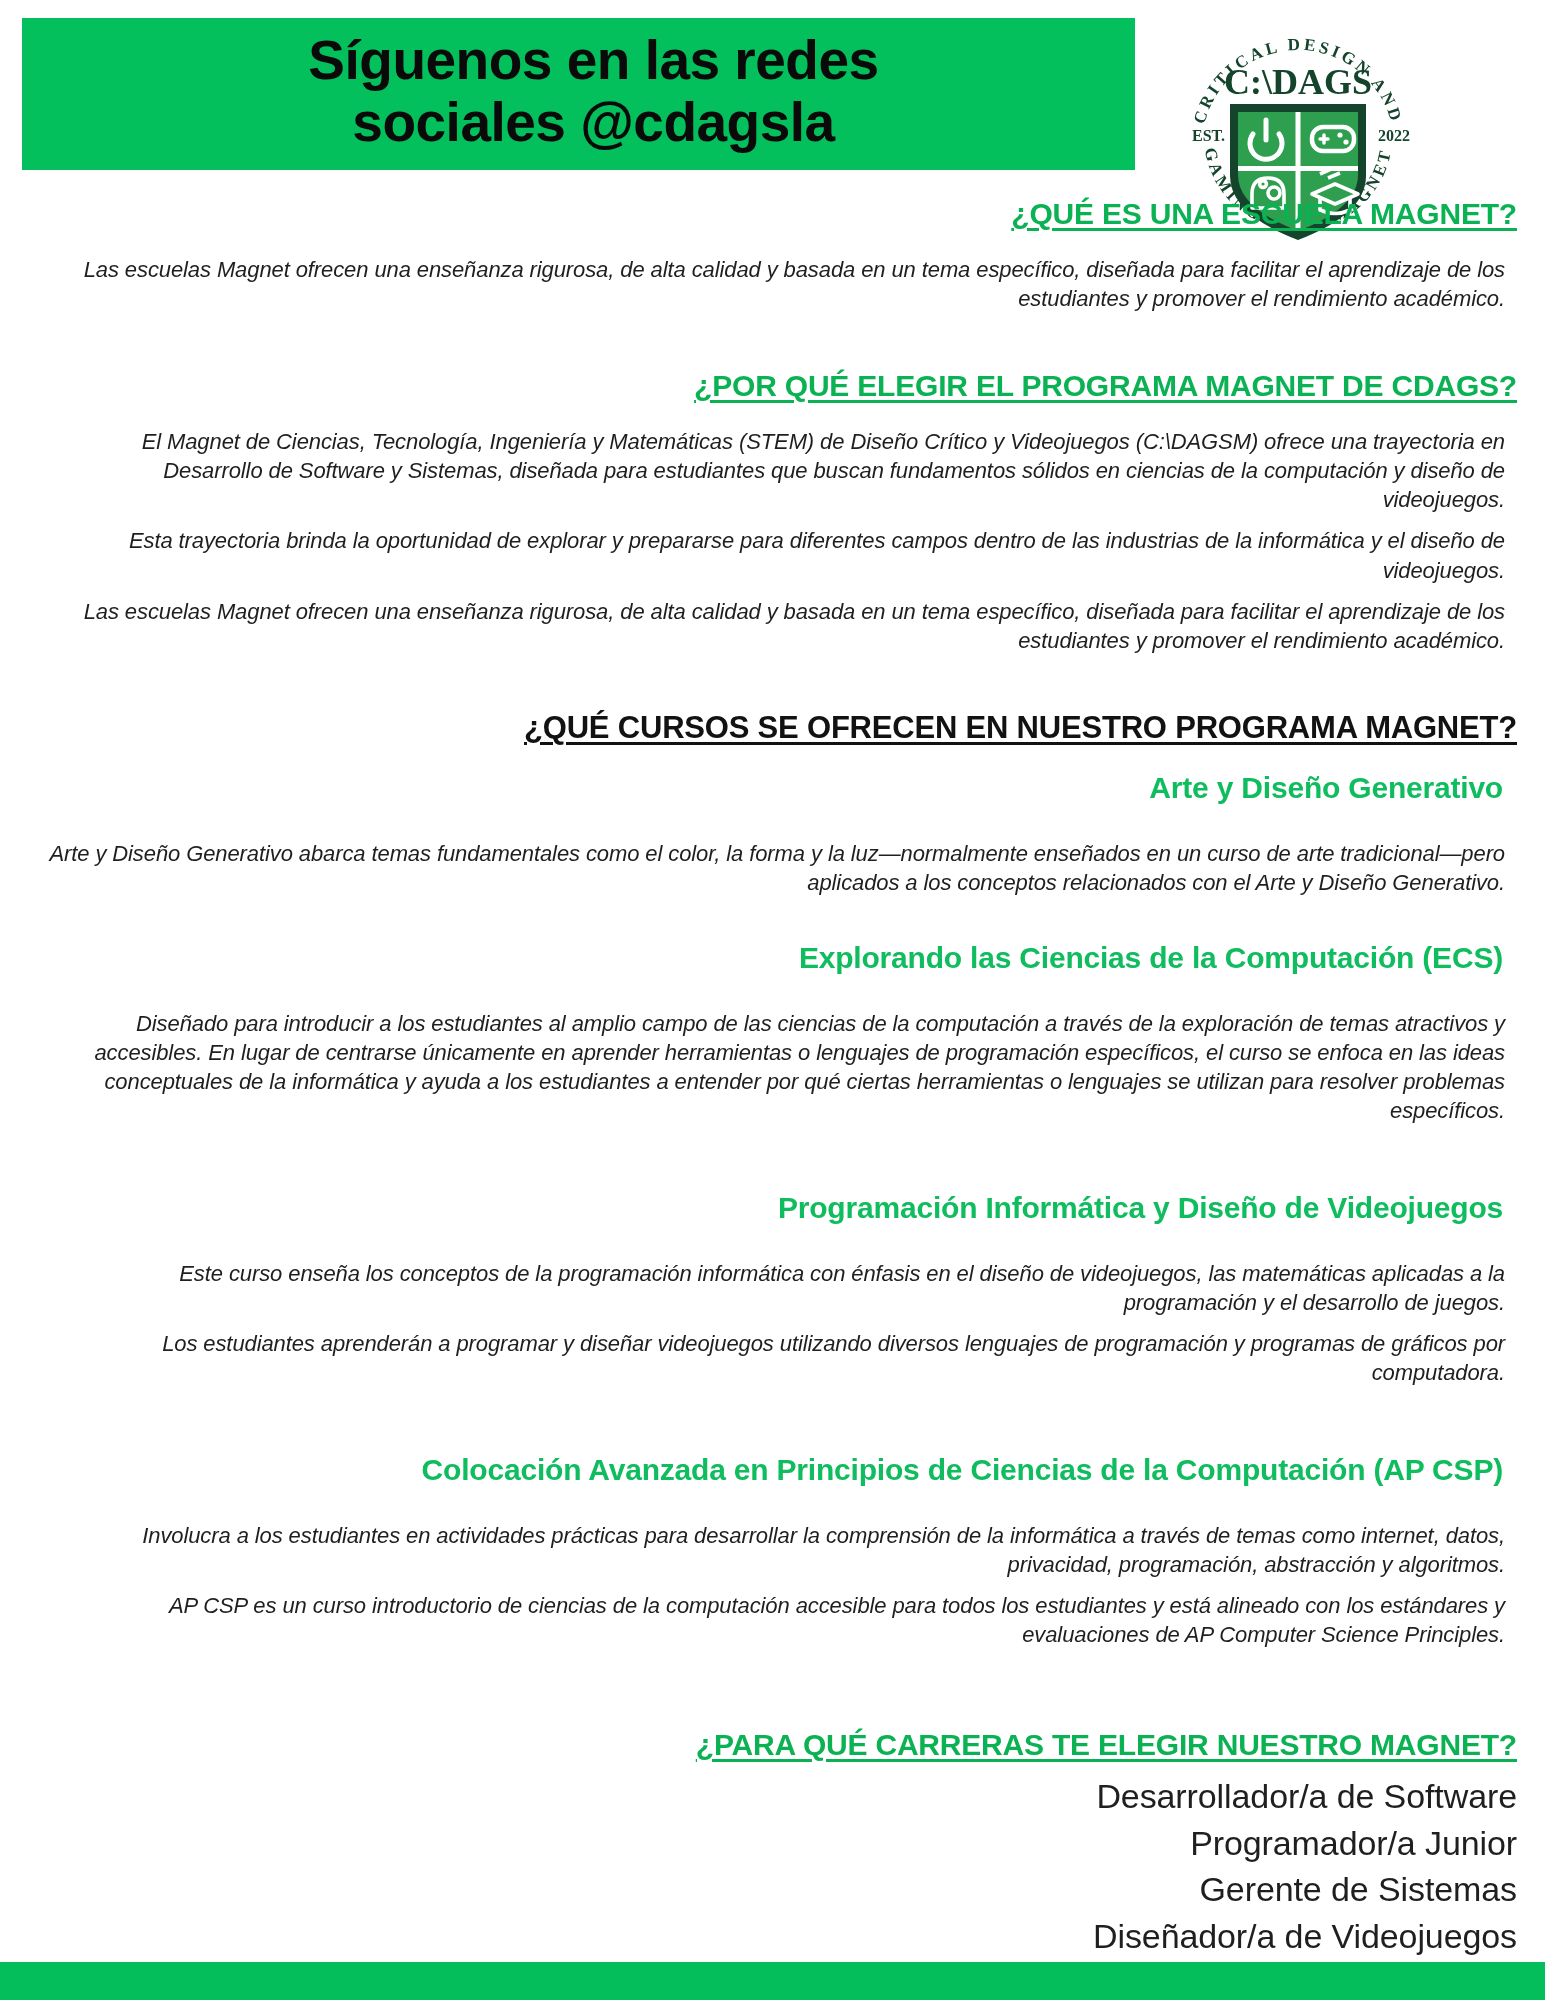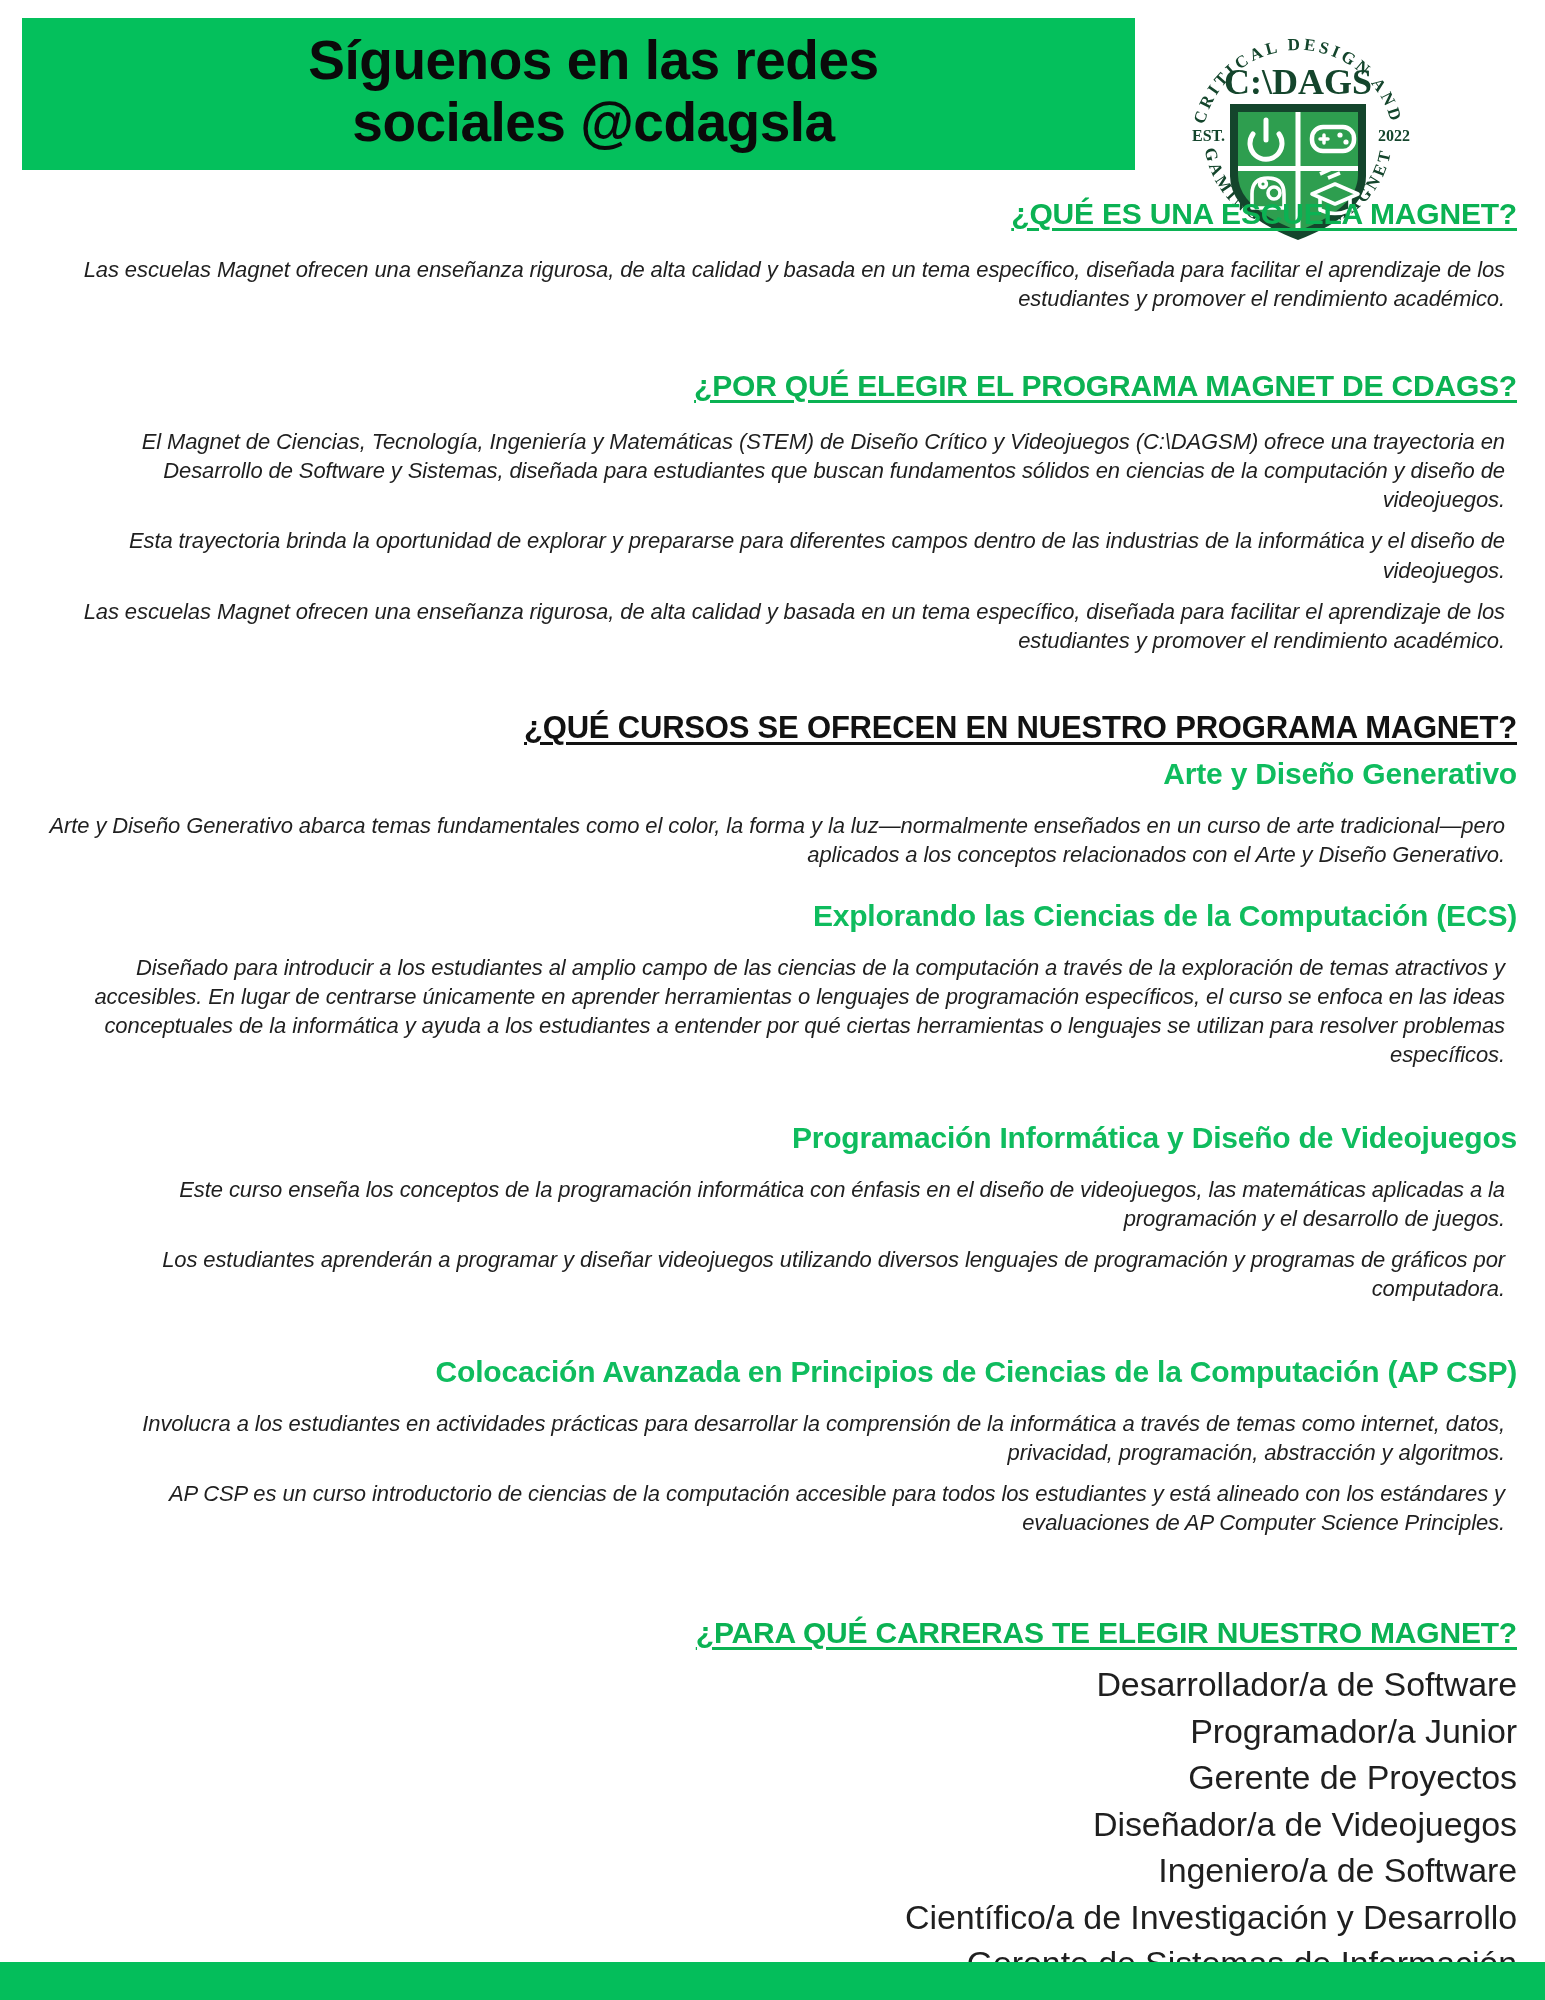--- a/index.html
+++ b/index.html
@@ -72,21 +72,21 @@
     text-decoration: underline;
     text-decoration-thickness: 3px;
     text-underline-offset: 4px;
   }
   h2.section-head.dark {
     color: #121212;
     font-size: 31px;
   }
 
   h3.course-head {
-    margin: 0;
+    margin: 14px;
     font-size: 30px;
     font-weight: 700;
     color: #0FBC5E;
     letter-spacing: -0.2px;
     line-height: 1.3;
   }
 
   p.body-text {
     margin: 12px;
     font-size: 22px;
@@ -233,21 +233,21 @@
   <div class="sp-42"></div>
   <div class="sp-22"></div>
 
   <h2 class="section-head">
     <span class="ul">¿PARA QUÉ CARRERAS TE ELEGIR NUESTRO MAGNET?</span>
   </h2>
   <div class="sp-10"></div>
   <div>
     <div class="career">Desarrollador/a de Software</div>
     <div class="career">Programador/a Junior</div>
-    <div class="career">Gerente de Proyectos</div>
+    <div class="career">Gerente de Sistemas</div>
     <div class="career">Diseñador/a de Videojuegos</div>
     <div class="career">Ingeniero/a de Software</div>
     <div class="career">Científico/a de Investigación y Desarrollo</div>
     <div class="career">Gerente de Sistemas de Información</div>
   </div>
 
 </div>
 
 <div class="footer-bar"></div>
 

